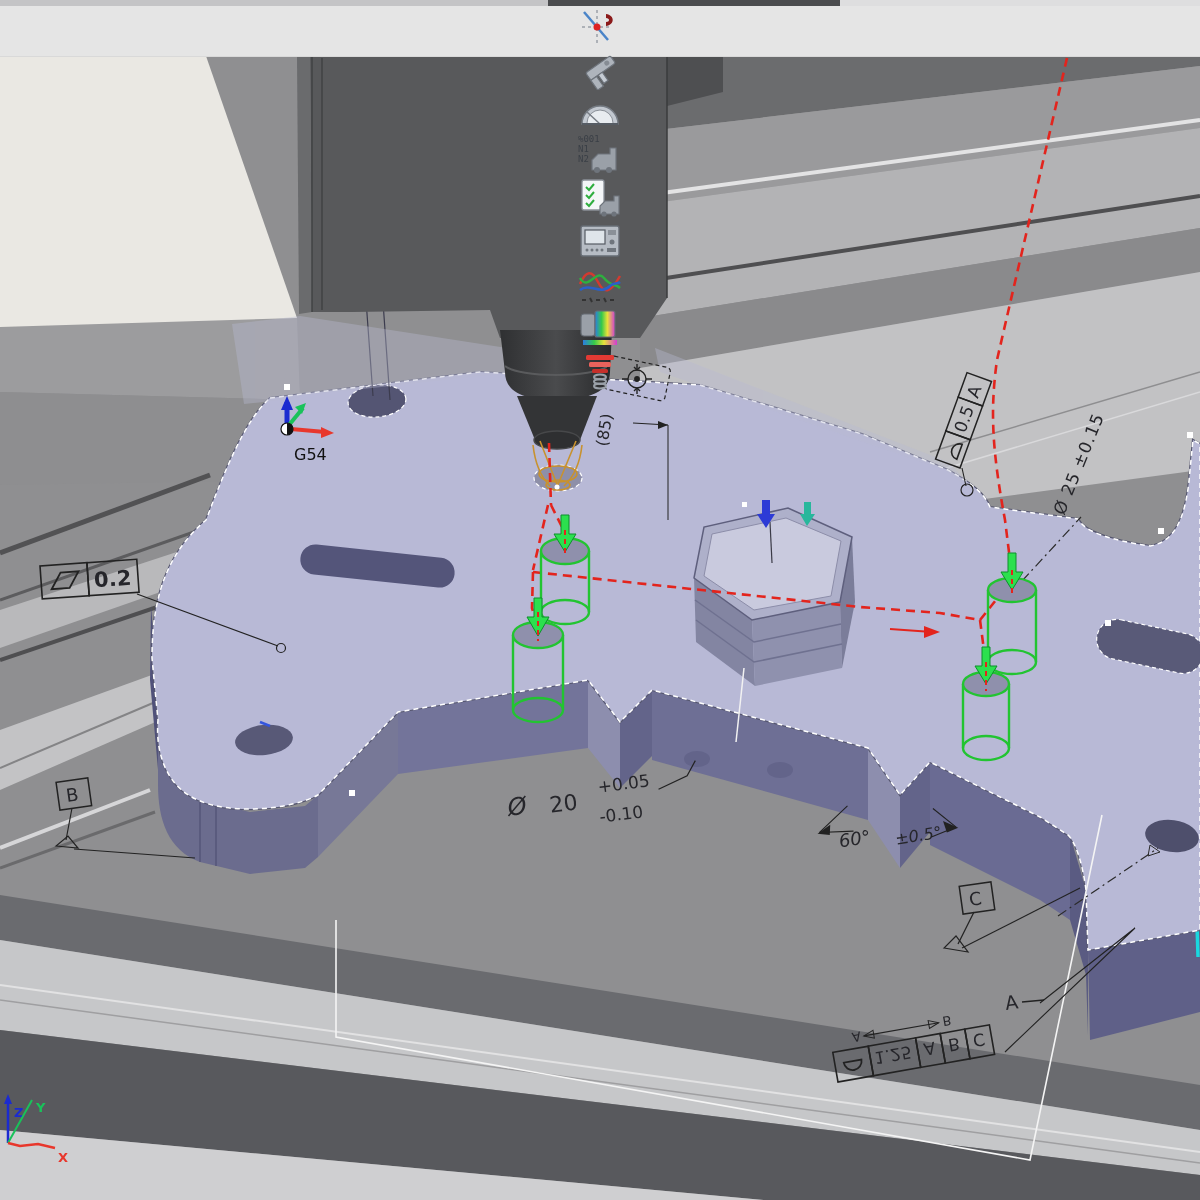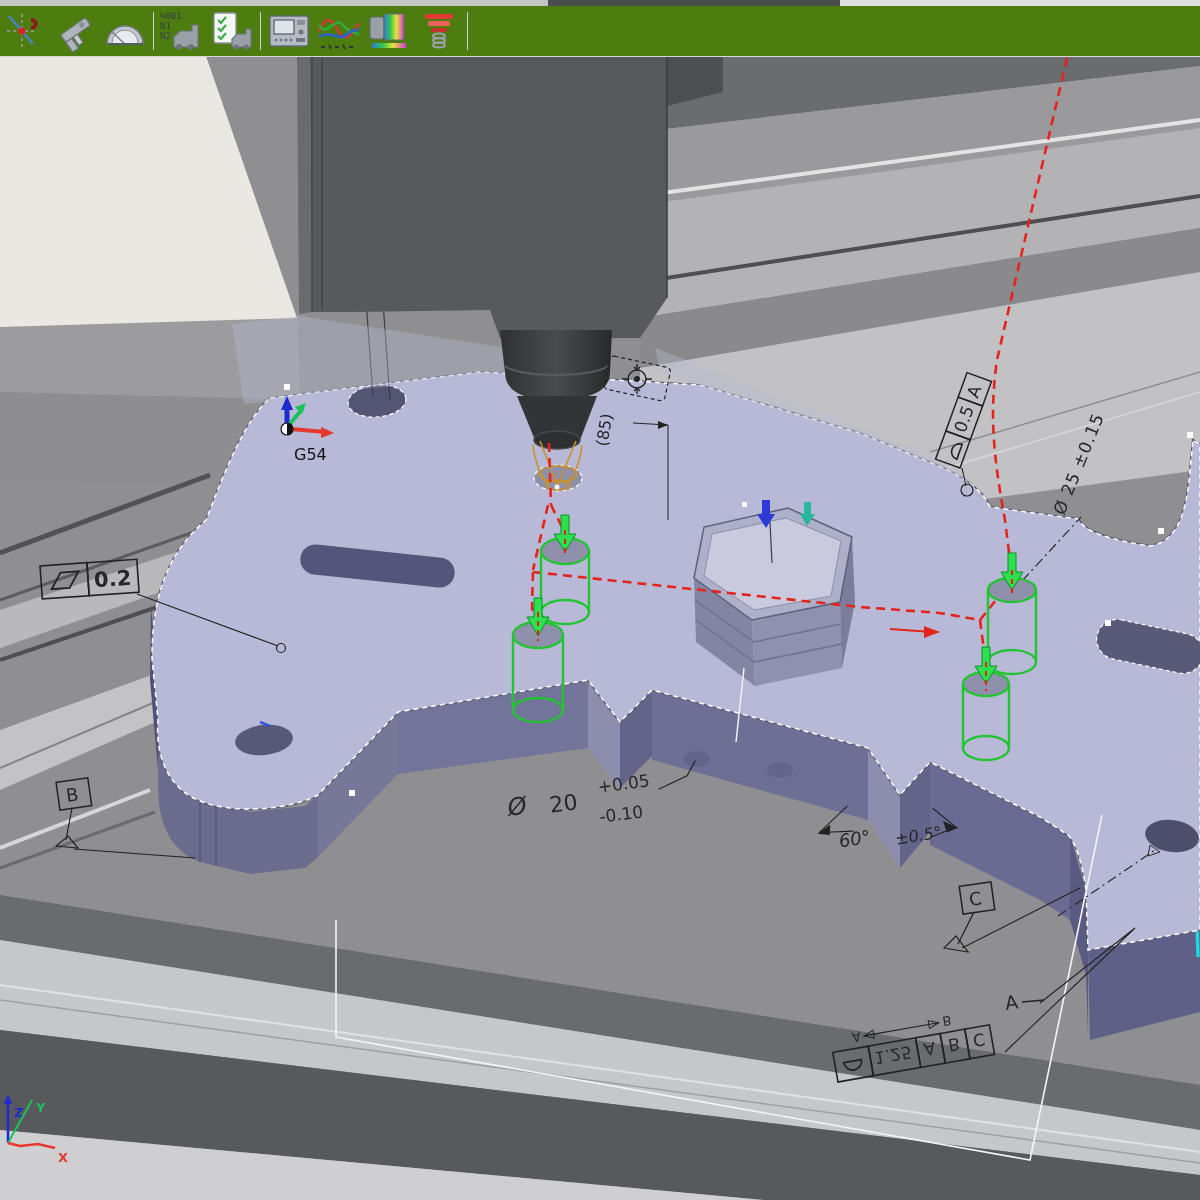--- a/index.html
+++ b/index.html
@@ -1,21 +1,21 @@
 <!DOCTYPE html>
 <html><head>
 <meta charset="utf-8">
 <style>
   html,body{margin:0;padding:0;width:1200px;height:1200px;overflow:hidden;
     font-family:"DejaVu Sans","Liberation Sans",sans-serif;background:#8f8f91;}
   #stage{position:relative;width:1200px;height:1200px;}
   #scene{position:absolute;left:0;top:0;}
   
   #toolbar{position:absolute;left:0;top:6px;width:1200px;height:50px;
-    background:#4d7c0f;border-bottom:1px solid #d9d9d9;display:flex;align-items:center;z-index:50;}
+    background:#e5e5e5;border-bottom:1px solid #d9d9d9;display:flex;align-items:center;z-index:50;flex-direction:column;}
   .tb-btn{width:50px;height:46px;display:flex;align-items:center;justify-content:center;cursor:pointer;}
   .tb-sep{width:1px;height:38px;background:#cfcfcf;margin:0 3px;}
   svg text{user-select:none;}
   .annText{fill:#26262b;}
 </style>
 </head>
 <body>
 
 <div id="stage">
 

